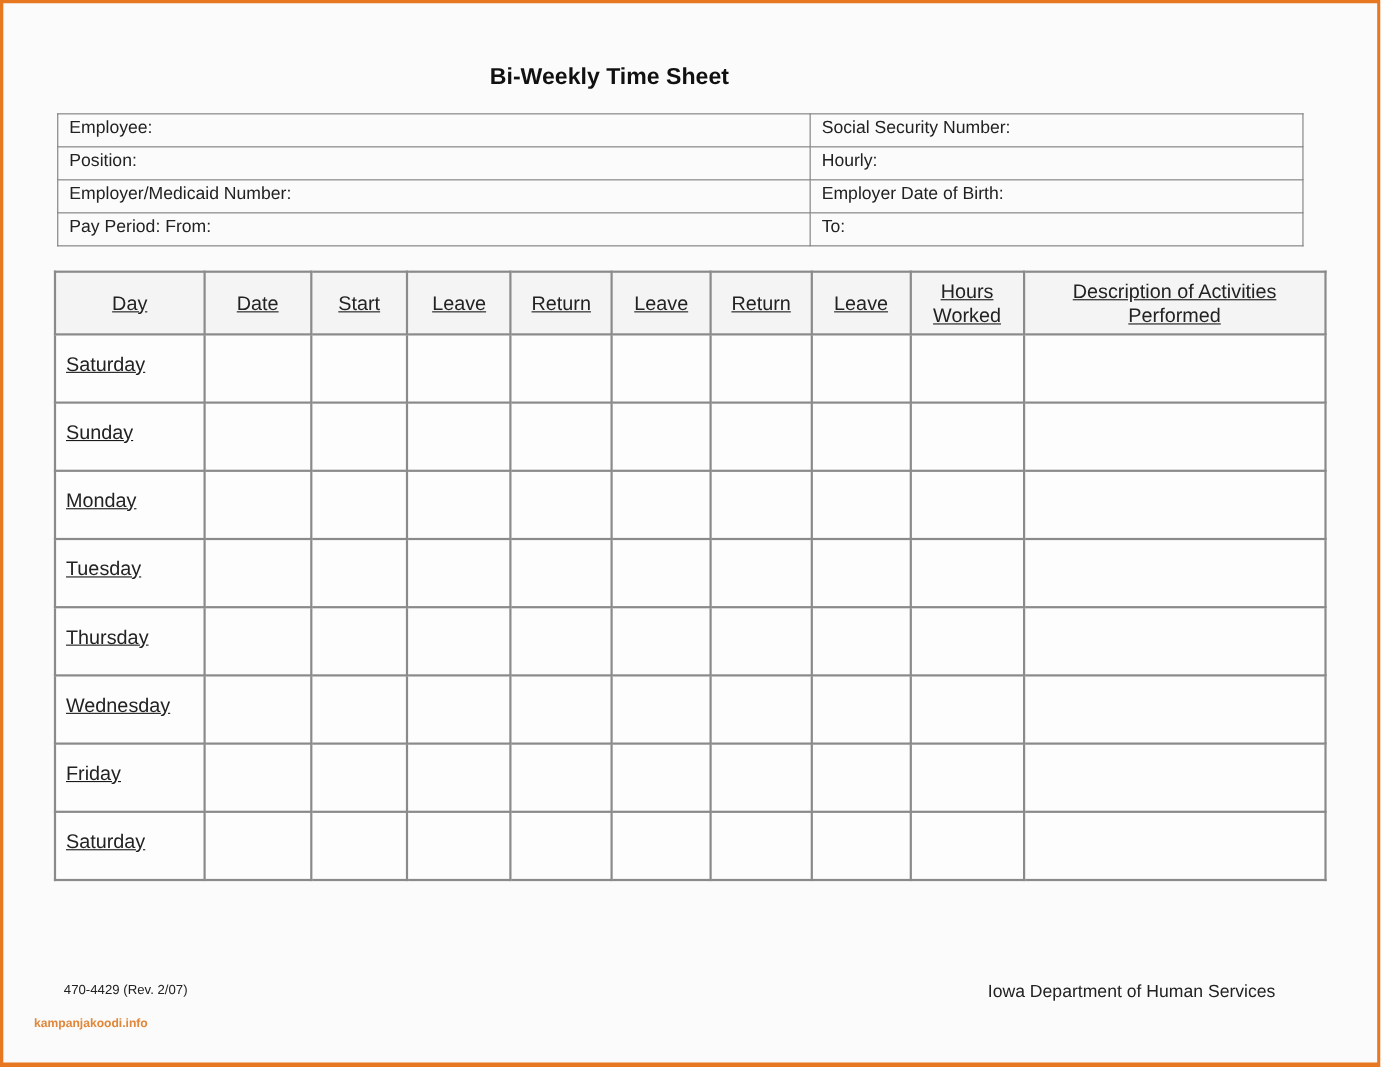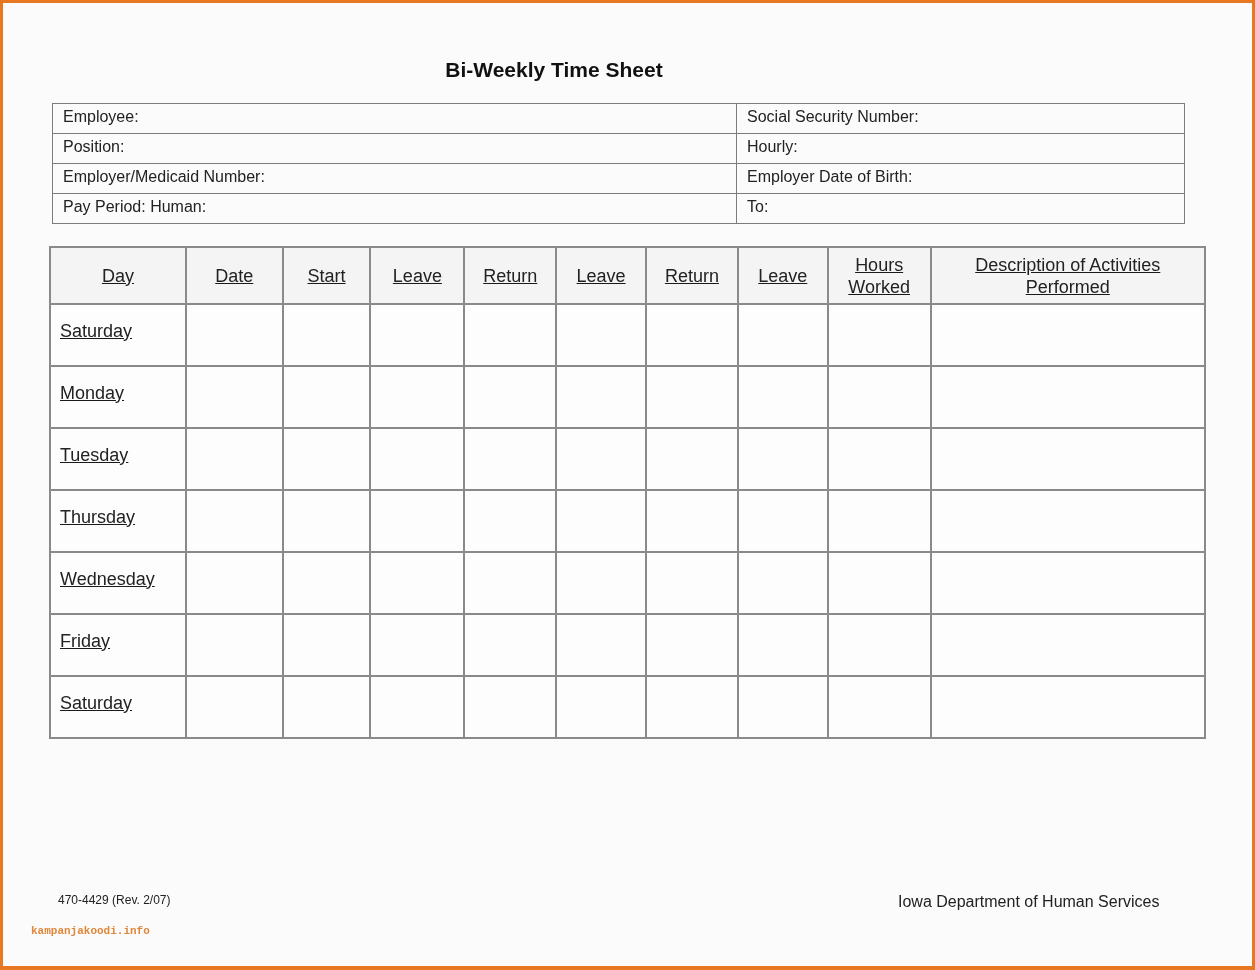--- a/index.html
+++ b/index.html
@@ -47,21 +47,21 @@
     }
     .main-table td.day { padding: 0 0 8px 9px; text-align: left; }
     .footer-left {
       position: absolute; left: 58px; top: 893px; font-size: 12px; color: #222;
     }
     .footer-right {
       position: absolute; left: 898px; top: 893px; font-size: 16px; color: #222;
     }
     .watermark {
       position: absolute; left: 31px; top: 925px; font-size: 11px;
-      font-family: Liberation Mono, monospace; color: #e0873a; font-weight: bold;
+      font-family: Liberation Sans, sans-serif; color: #e0873a; font-weight: bold;
     }
   </style>
 </head>
 <body>
 
 <div class="frame"></div>
 
 <div class="title">Bi-Weekly Time Sheet</div>
 
 <table class="info-table">
@@ -72,21 +72,21 @@
     </tr>
     <tr>
       <td class="left">Position:</td>
       <td>Hourly:</td>
     </tr>
     <tr>
       <td class="left">Employer/Medicaid Number:</td>
       <td>Employer Date of Birth:</td>
     </tr>
     <tr>
-      <td class="left">Pay Period:  Human:</td>
+      <td class="left">Pay Period:  From:</td>
       <td>To:</td>
     </tr>
   </tbody>
 </table>
 
 <table class="main-table">
   <colgroup>
     <col style="width:136px">
       <col style="width:97px">
       <col style="width:88px">
@@ -125,20 +125,32 @@
         <td></td>
         <td></td>
         <td></td>
         <td></td>
         <td></td>
         <td></td>
         <td></td>
         <td></td>
       </tr>
       <tr>
+        <td class="day">Sunday</td>
+        <td></td>
+        <td></td>
+        <td></td>
+        <td></td>
+        <td></td>
+        <td></td>
+        <td></td>
+        <td></td>
+        <td></td>
+      </tr>
+      <tr>
         <td class="day">Monday</td>
         <td></td>
         <td></td>
         <td></td>
         <td></td>
         <td></td>
         <td></td>
         <td></td>
         <td></td>
         <td></td>

